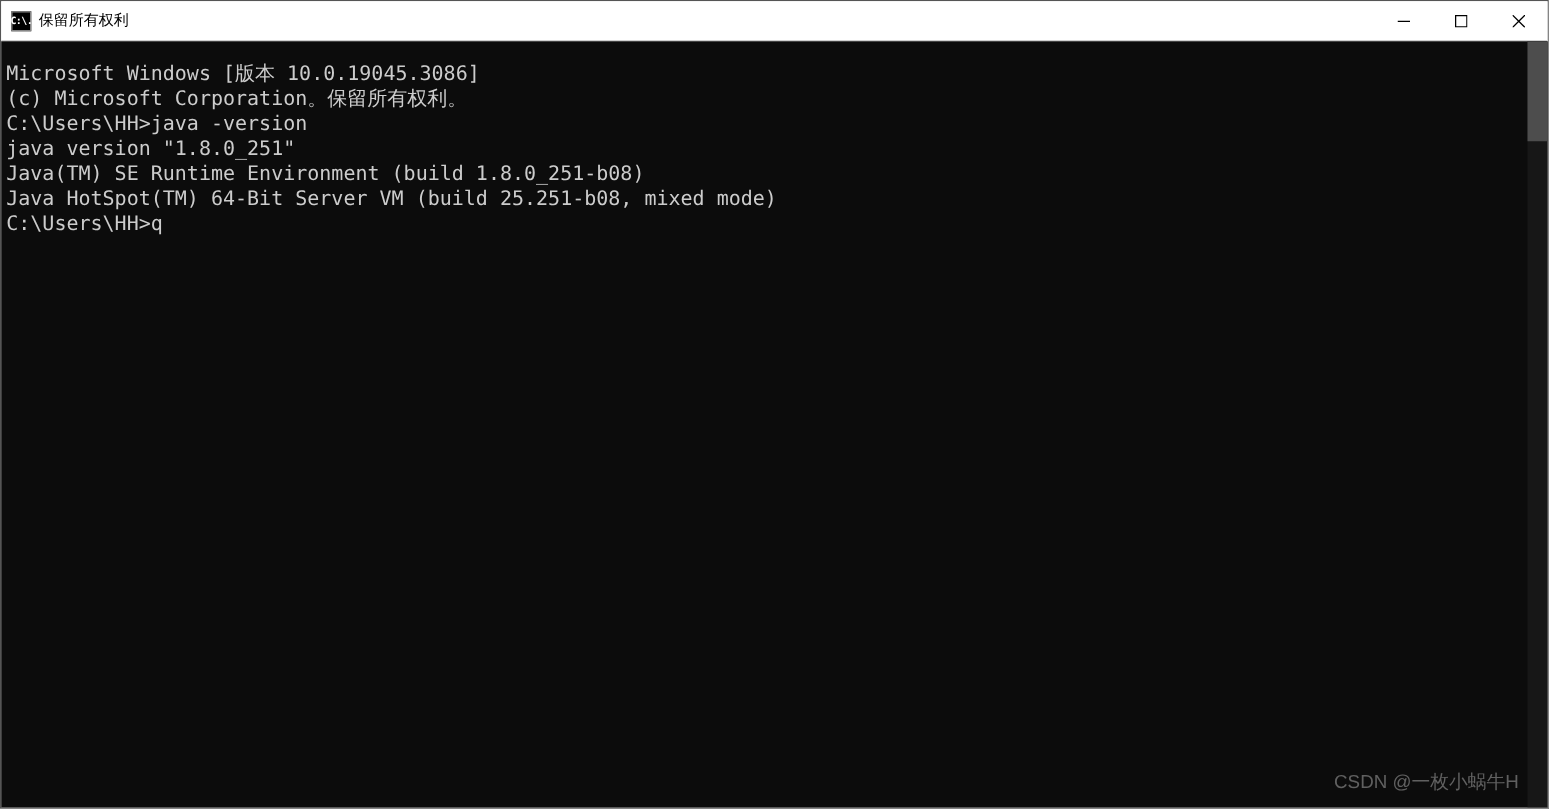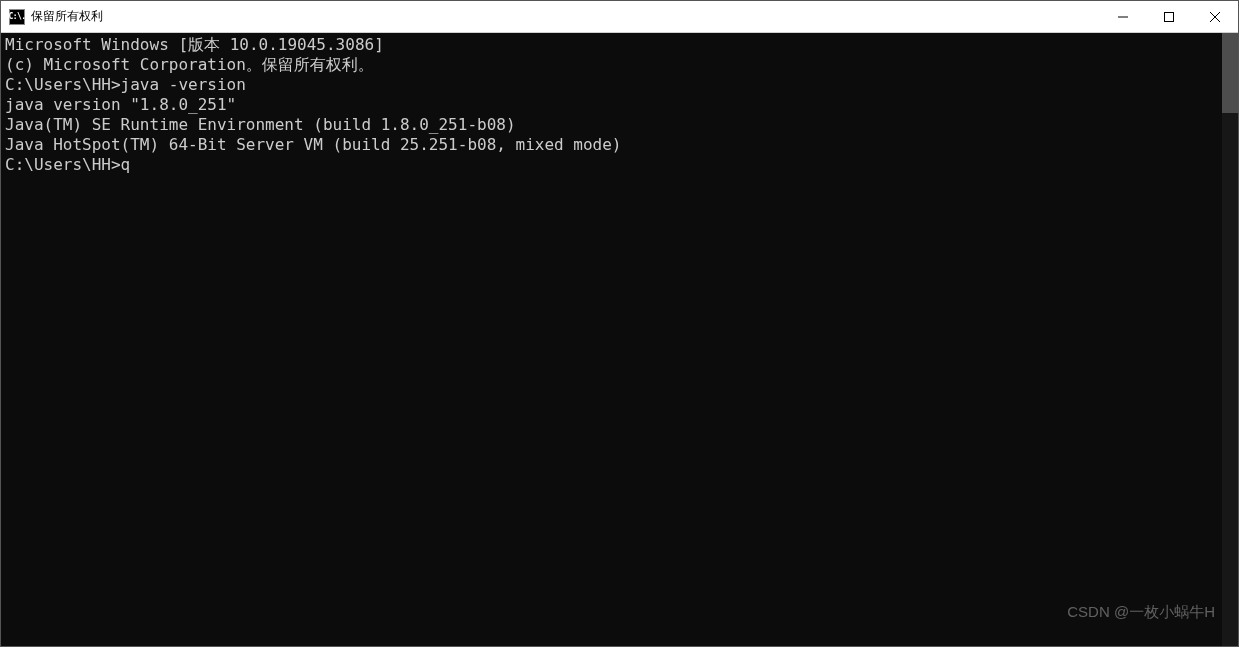--- a/index.html
+++ b/index.html
@@ -78,21 +78,21 @@
     }
     .terminal-area {
       flex: 1;
       display: flex;
       background: #0c0c0c;
       position: relative;
       overflow: hidden;
     }
     .terminal-content {
       flex: 1;
-      padding: 2px 4px;
+      padding: 16px 4px;
       font-family: "NSimSun", "SimSun", "Consolas", monospace;
       font-size: 16px;
       line-height: 20px;
       color: #cccccc;
       white-space: pre;
       overflow: hidden;
     }
     .terminal-line {
       display: block;
     }
@@ -105,21 +105,21 @@
     .scroll-thumb {
       position: absolute;
       top: 0;
       left: 0;
       width: 100%;
       height: 80px;
       background: #4d4d4d;
     }
     .watermark {
       position: absolute;
-      bottom: 25px;
+      bottom: 12px;
       right: 24px;
       color: rgba(180, 180, 180, 0.5);
       font-size: 15px;
       font-family: "Microsoft YaHei", sans-serif;
       pointer-events: none;
     }
   </style>
 </head>
 <body>
 

